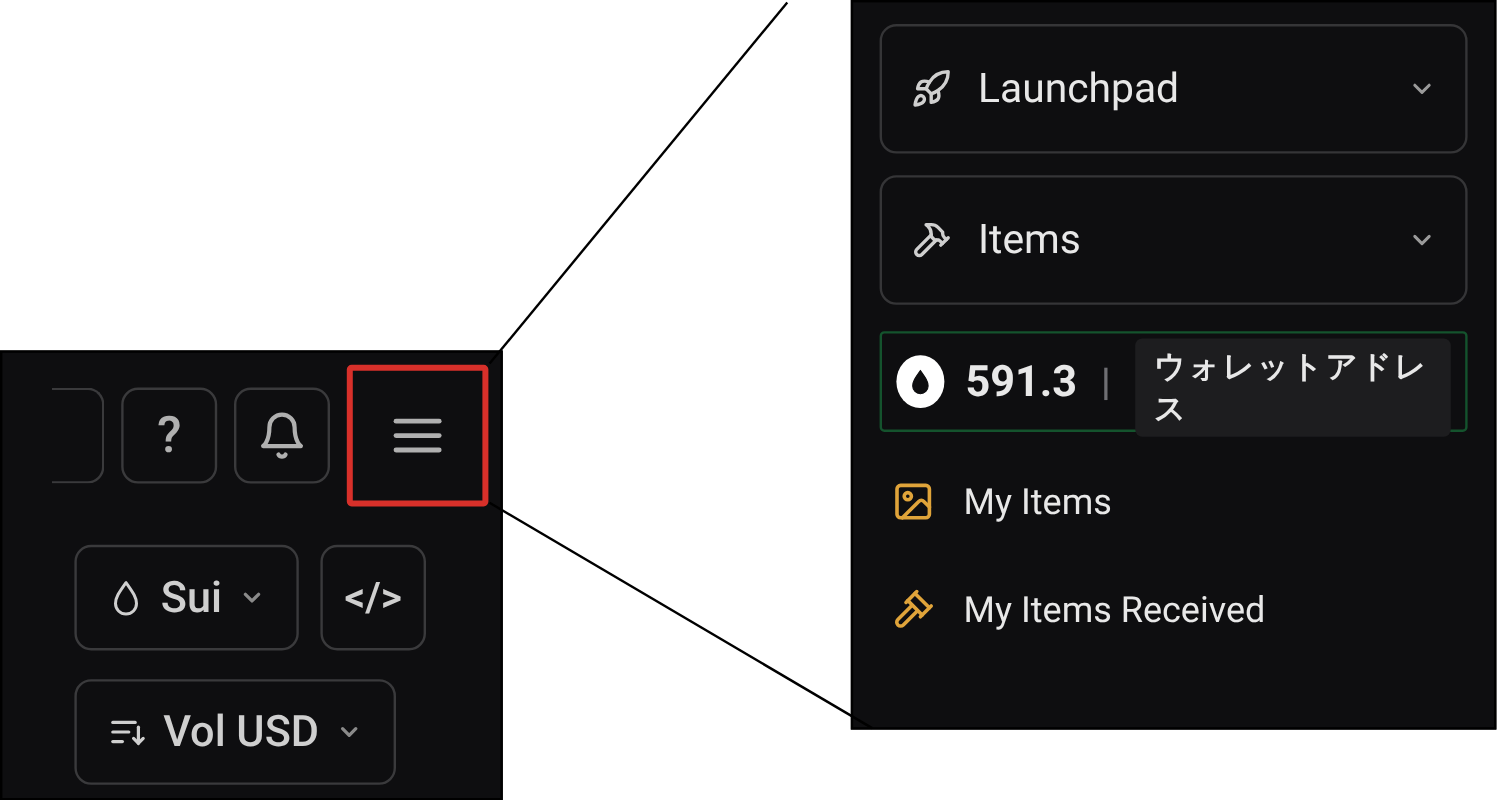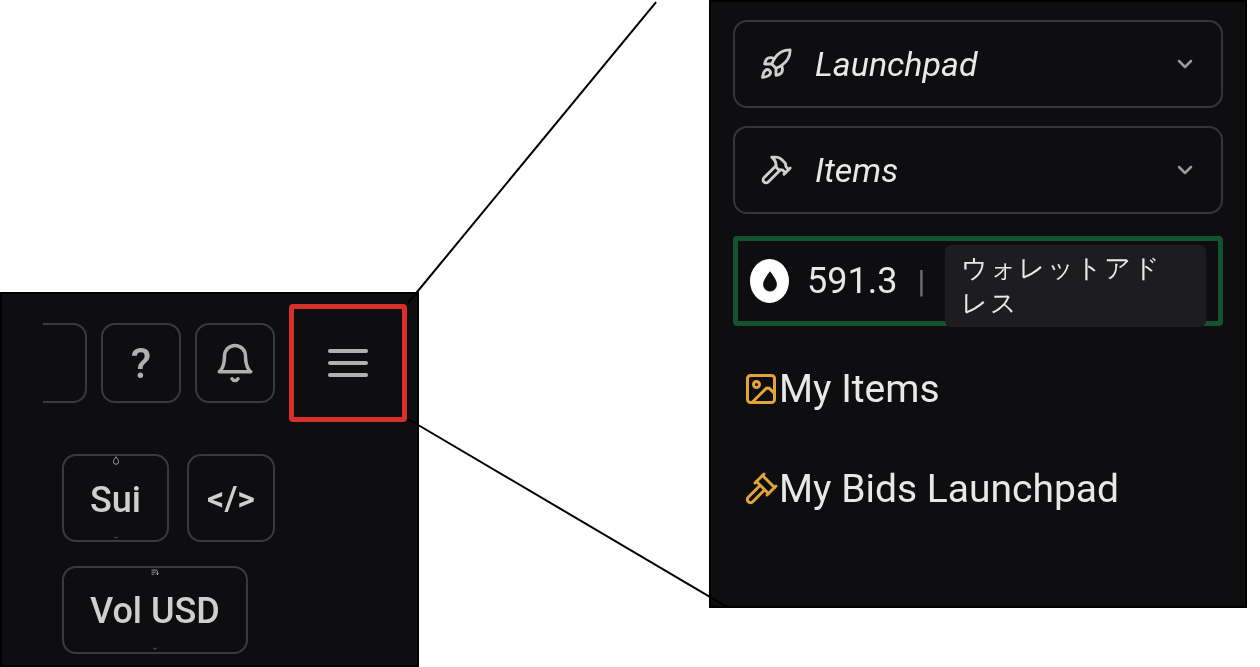--- a/index.html
+++ b/index.html
@@ -77,21 +77,20 @@
     border: 2px solid #3a3a3c;
     border-radius: 14px;
     background: transparent;
     display: flex;
     align-items: center;
     gap: 14px;
     padding: 0 26px;
     color: #cfcfcf;
     font-size: 36px;
     font-weight: 500;
-    flex-direction: column;
   }
   .pill .chev { color: #8a8a8a; }
   .code-btn {
     width: 88px;
     height: 88px;
     border: 2px solid #3a3a3c;
     border-radius: 14px;
     background: transparent;
     display: flex;
     align-items: center;
@@ -111,40 +110,40 @@
     background: #0e0e10;
     border: 2px solid #000;
     padding: 18px 22px 10px 22px;
     display: flex;
     flex-direction: column;
     gap: 18px;
   }
   .menu-item {
     border: 2px solid #353537;
     border-radius: 14px;
-    height: 88px;
+    height: 108px;
     display: flex;
     align-items: center;
     padding: 0 24px;
     gap: 22px;
     color: #e8e8e8;
     font-size: 34px;
     position: relative;
-    font-style: italic;
   }
   .menu-item .chev {
     position: absolute;
     right: 24px;
     color: #9a9a9a;
   }
   .wallet-row-wrap {
-    border: 5px solid #14532d;
+    border: 2px solid #14532d;
     border-radius: 4px;
     padding: 3px 2px;
     margin-top: 4px;
+    font-weight: bold;
   }
   .wallet-row {
     height: 74px;
     display: flex;
     align-items: center;
     gap: 18px;
     padding: 0 10px;
     color: #e8e8e8;
     font-size: 36px;
   }
@@ -163,23 +162,24 @@
     border-radius: 6px;
     padding: 6px 16px;
     font-size: 26px;
     letter-spacing: 2px;
     color: #e8e8e8;
     margin-top: 10px;
   }
   .menu-link {
     display: flex;
     align-items: center;
+    gap: 24px;
     padding: 14px 10px;
     color: #e8e8e8;
-    font-size: 39px;
+    font-size: 30px;
     margin-top: 8px;
     text-align: right;
   }
   .menu-link .ic { color: #e0a43a; }
 
   
   .callout-line {
     position: absolute;
     background: #000;
     height: 2px;
@@ -299,18 +299,18 @@
   </div>
 
   <div class="menu-link">
     <svg class="ic" width="36" height="36" viewBox="0 0 24 24" fill="none" stroke="#e0a43a" stroke-width="2" stroke-linecap="round" stroke-linejoin="round">
       <path d="m14 13-7.5 7.5c-.83.83-2.17.83-3 0a2.12 2.12 0 0 1 0-3L11 10"></path>
       <path d="m16 16 6-6"></path>
       <path d="m8 8 6-6"></path>
       <path d="m9 7 8 8"></path>
       <path d="m21 11-8-8"></path>
     </svg>
-    <span>My Bids Launchpad</span>
+    <span>My Items Received</span>
   </div>
 </div>
 
 <div class="callout-line" style="left:408px; top:302px; width:390px; transform:rotate(-50.5deg);"></div>
 <div class="callout-line" style="left:408px; top:418px; width:370px; transform:rotate(30.5deg);"></div>
 
 </body></html>

